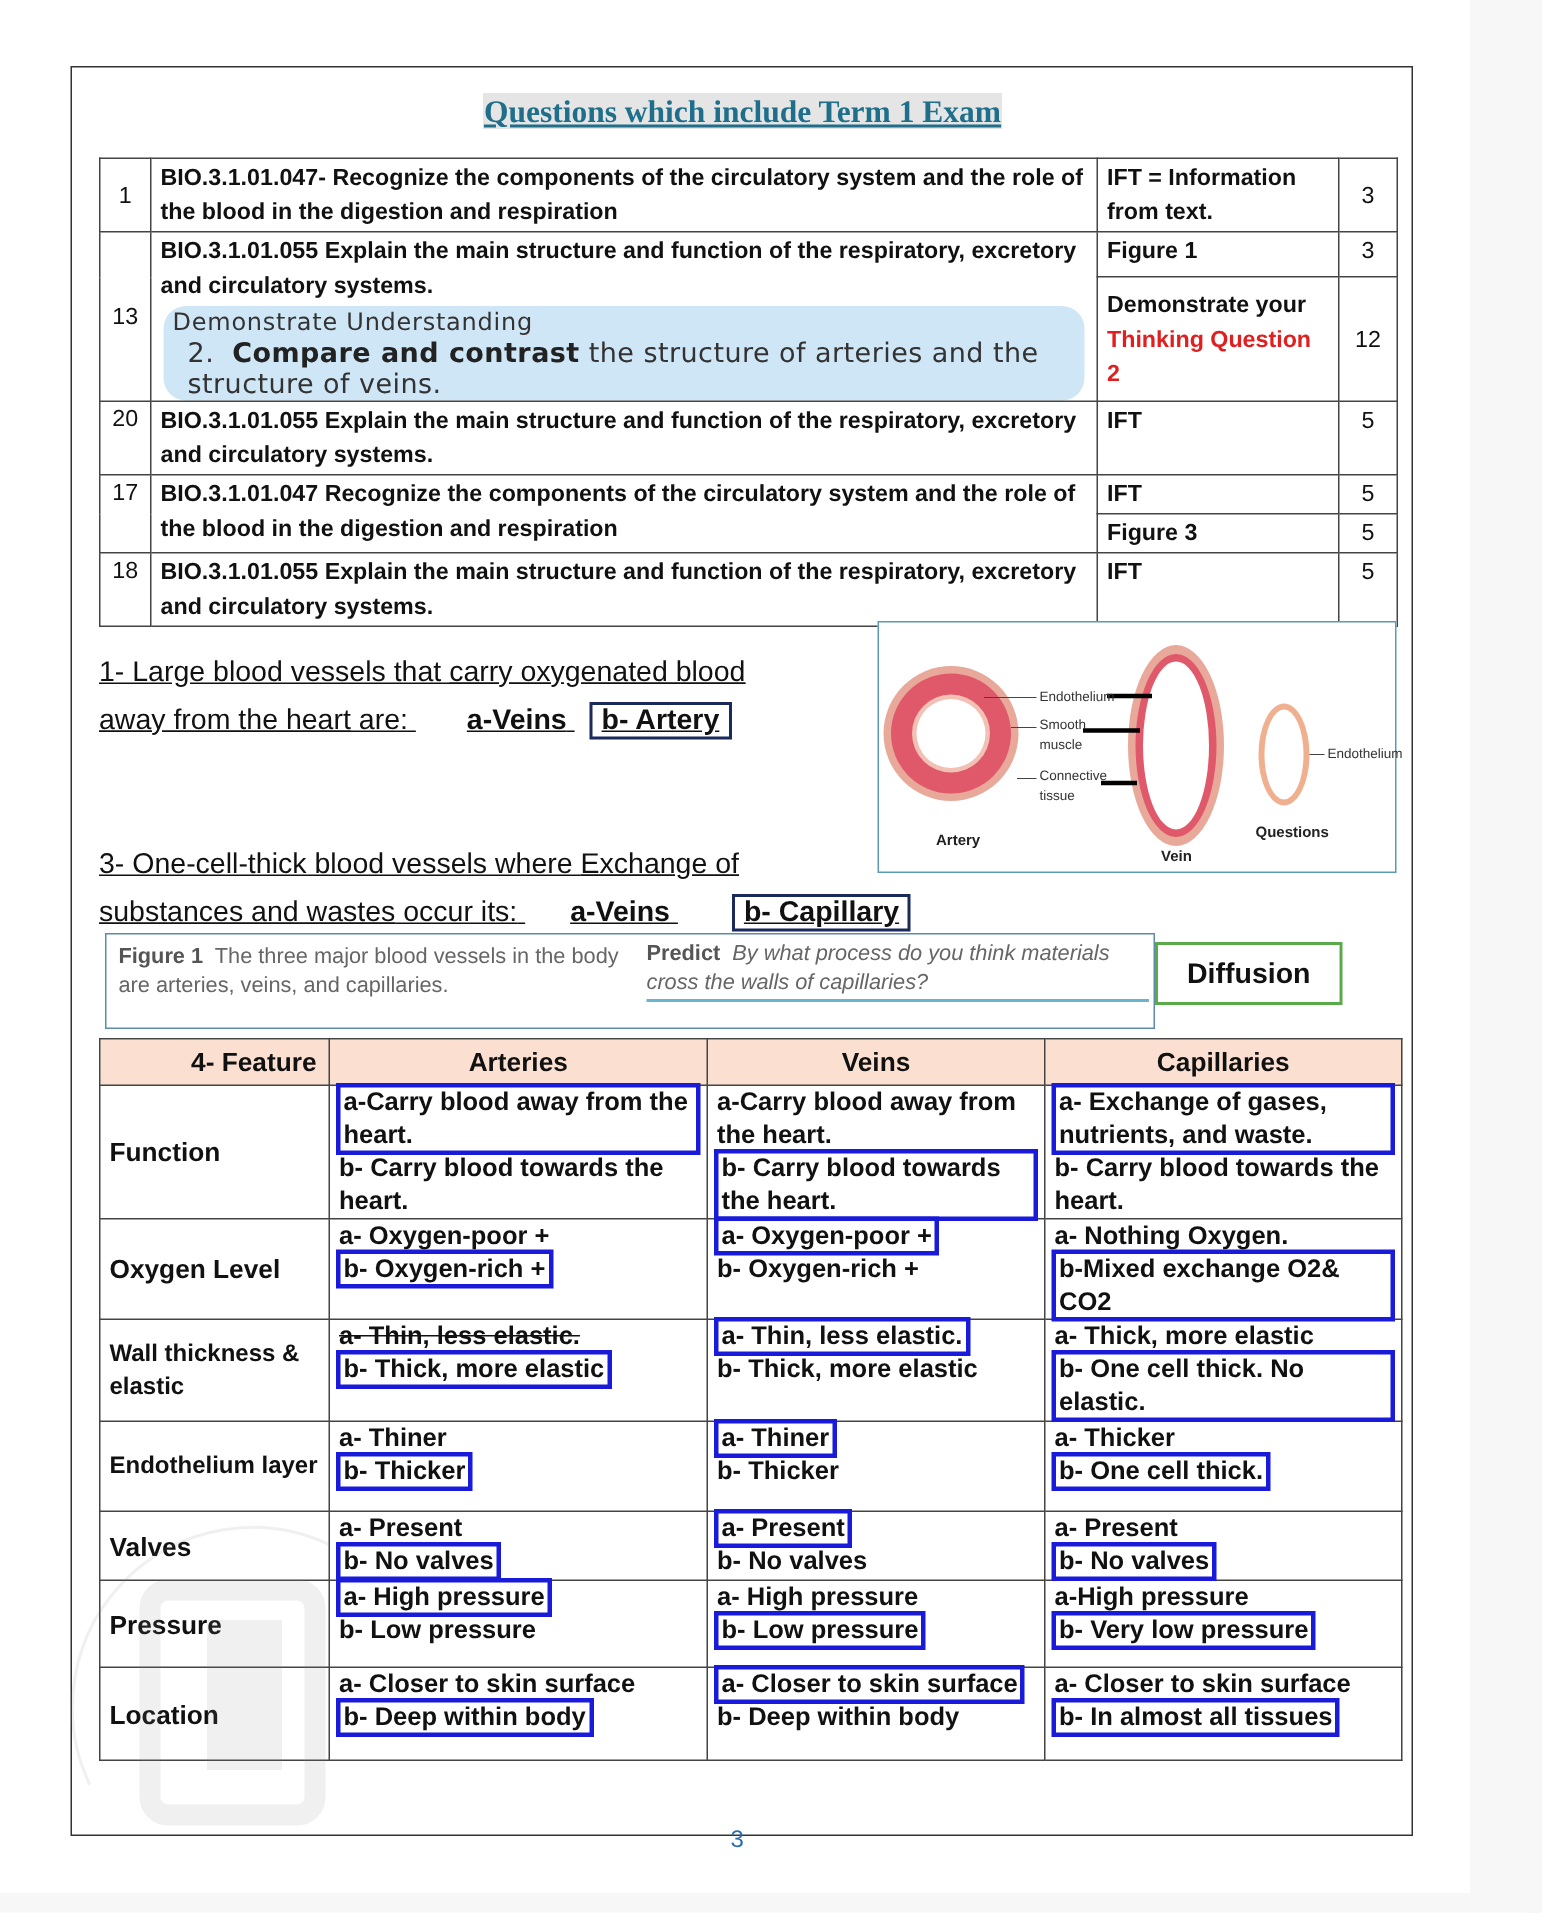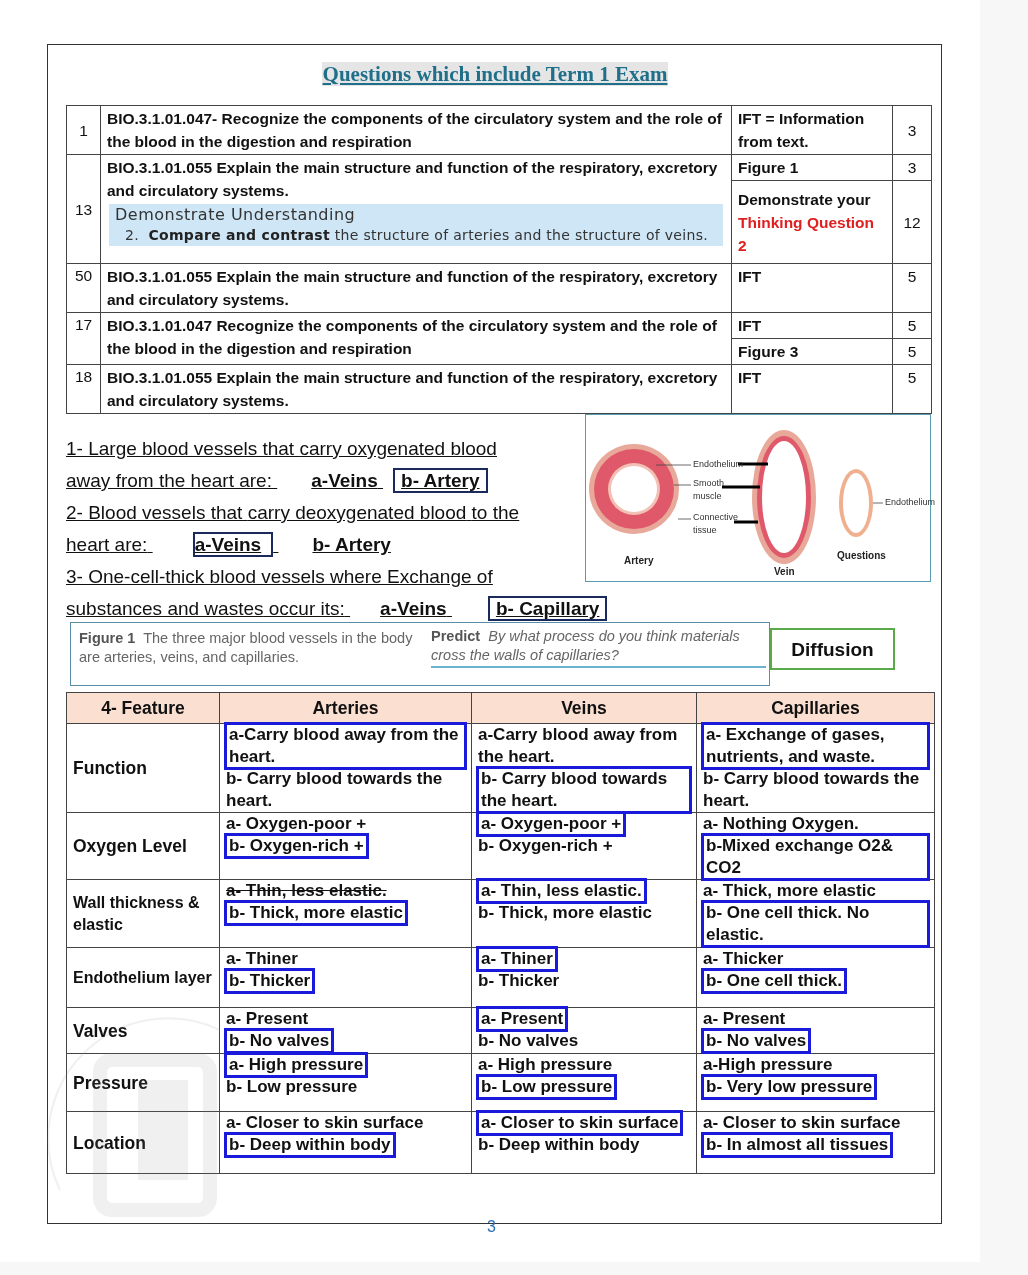--- a/index.html
+++ b/index.html
@@ -12,23 +12,23 @@
                 background:#e5e5e5; text-decoration:underline; padding:0 1px; }
 
   
   table.top { position:absolute; left:66px; top:105px; width:866px; border-collapse:collapse; font-size:15.5px; }
   table.top td { border:1px solid #444; padding:1px 6px; vertical-align:top; line-height:23px; font-weight:bold; }
   table.top td.num { font-weight:normal; text-align:center; vertical-align:middle; width:25px; padding:0 4px; }
   table.top td.pts { font-weight:normal; text-align:center; width:26px; }
   table.top td.src { width:148px; }
   .red { color:#e02020; }
   .demo-box { background:#cfe6f7; margin:2px 2px 0 2px; padding:0 6px; font-family:"DejaVu Sans", sans-serif;
-              font-weight:normal; color:#333; line-height:21px; }
+              font-weight:normal; color:#333; line-height:21px;border-radius:15px; }
   .demo-box .h { font-size:16px; letter-spacing:0.5px; }
-  .demo-box .q { font-size:14px; letter-spacing:0.3px; padding-left:10px; }
+  .demo-box .q { font-size:18px; letter-spacing:0.3px; padding-left:10px; }
   .demo-box b { color:#222; }
 
   
   .mcq { position:absolute; left:66px; font-size:19px; line-height:32px;text-decoration:underline; }
   .mcq u { text-decoration:underline; }
   .ans { font-weight:bold; }
   .boxed { border:2.5px solid #1b2a5c; padding:0 6px; }
 
   
   .figure { position:absolute; left:585px; top:414px; width:346px; height:168px; border:1.5px solid #5b9bb0; box-sizing:border-box; background:#fff; }
@@ -39,21 +39,21 @@
              font-size:14.5px; color:#666; line-height:19px; }
   .cap-left { position:absolute; left:8px; top:6px; width:340px; }
   .cap-right { position:absolute; left:360px; top:4px; width:335px; font-style:italic; border-bottom:2px solid #6bb4d0; padding-bottom:1px; }
   .cap-right b, .cap-left b { font-style:normal; color:#555; }
   .diffusion { position:absolute; left:770px; top:628px; width:125px; height:42px; border:2px solid #5aaa4a; box-sizing:border-box;
                font-size:19px; font-weight:bold; text-align:center; line-height:40px; }
 
   
   table.cmp { position:absolute; left:66px; top:692px; width:869px; border-collapse:collapse; font-size:17px; }
   table.cmp th { background:#fbe0d2; border:1px solid #444; font-size:17.5px; padding:2px 8px; text-align:center; height:26px; }
-  table.cmp th:first-child { text-align:center; }
+  table.cmp th:first-child { text-align:right; }
   table.cmp td { border:1px solid #444; padding:0 6px; vertical-align:top; line-height:22px; }
   table.cmp td.feat { font-weight:bold; vertical-align:middle; font-size:17.5px; width:136px; }
   table.cmp td.feat.small { font-size:16px; }
   .opt { display:block;font-weight:bold; }
   .hl { outline:3px solid #1a1adb; outline-offset:-1px; display:inline-block; padding:0 3px; }
   .pad { padding-left:28px; }
 
   .pageno { position:absolute; left:487px; top:1218px; color:#2a6fb0; font-size:16px; }
   .watermark { position:absolute; left:20px; top:990px; width:300px; height:260px; opacity:0.12; pointer-events:none; }
 </style>
@@ -83,21 +83,21 @@
         </div>
       </td>
       <td class="src">Figure 1</td>
       <td class="pts">3</td>
     </tr>
     <tr>
       <td class="src" style="vertical-align:middle;height:80px"><span>Demonstrate your </span><span class="red">Thinking Question 2</span></td>
       <td class="pts" style="vertical-align:middle">12</td>
     </tr>
     <tr>
-      <td class="num" style="vertical-align:top">50</td>
+      <td class="num" style="vertical-align:top">20</td>
       <td>BIO.3.1.01.055 Explain the main structure and function of the respiratory, excretory and circulatory systems.</td>
       <td class="src">IFT</td>
       <td class="pts">5</td>
     </tr>
     <tr>
       <td class="num" rowspan="2" style="vertical-align:top">17</td>
       <td rowspan="2">BIO.3.1.01.047 Recognize the components of the circulatory system and the role of the blood in the digestion and respiration</td>
       <td class="src">IFT</td>
       <td class="pts">5</td>
     </tr>
@@ -112,26 +112,20 @@
       <td class="pts">5</td>
     </tr>
   </tbody>
     </table>
 
   <div class="mcq" style="top:433px">
     <span>1- Large blood vessels that </span><u>carry oxygenated blood</u><br>
     <u>away from the heart</u><span> are:</span>
     <span class="ans" style="margin-left:34px">a-Veins</span>
     <span class="ans boxed" style="margin-left:10px">b- Artery</span>
-  </div>
-  <div class="mcq" style="top:497px">
-    <span>2- Blood vessels that </span><u>carry deoxygenated blood</u><span> </span><u>to the</u><br>
-    <u>heart</u><span> are:</span>
-    <span class="ans boxed" style="margin-left:40px;padding:0 10px 0 0">a-Veins</span>
-    <span class="ans" style="margin-left:34px">b- Artery</span>
   </div>
   <div class="mcq" style="top:561px">
     <span>3- One-cell-thick blood vessels where </span><u>Exchange of</u><br>
     <u>substances and wastes</u><span> occur its:</span>
     <span class="ans" style="margin-left:30px">a-Veins</span>
     <span class="ans boxed" style="margin-left:36px">b- Capillary</span>
   </div>
 
   <div class="figure">
     <svg width="344" height="166">

